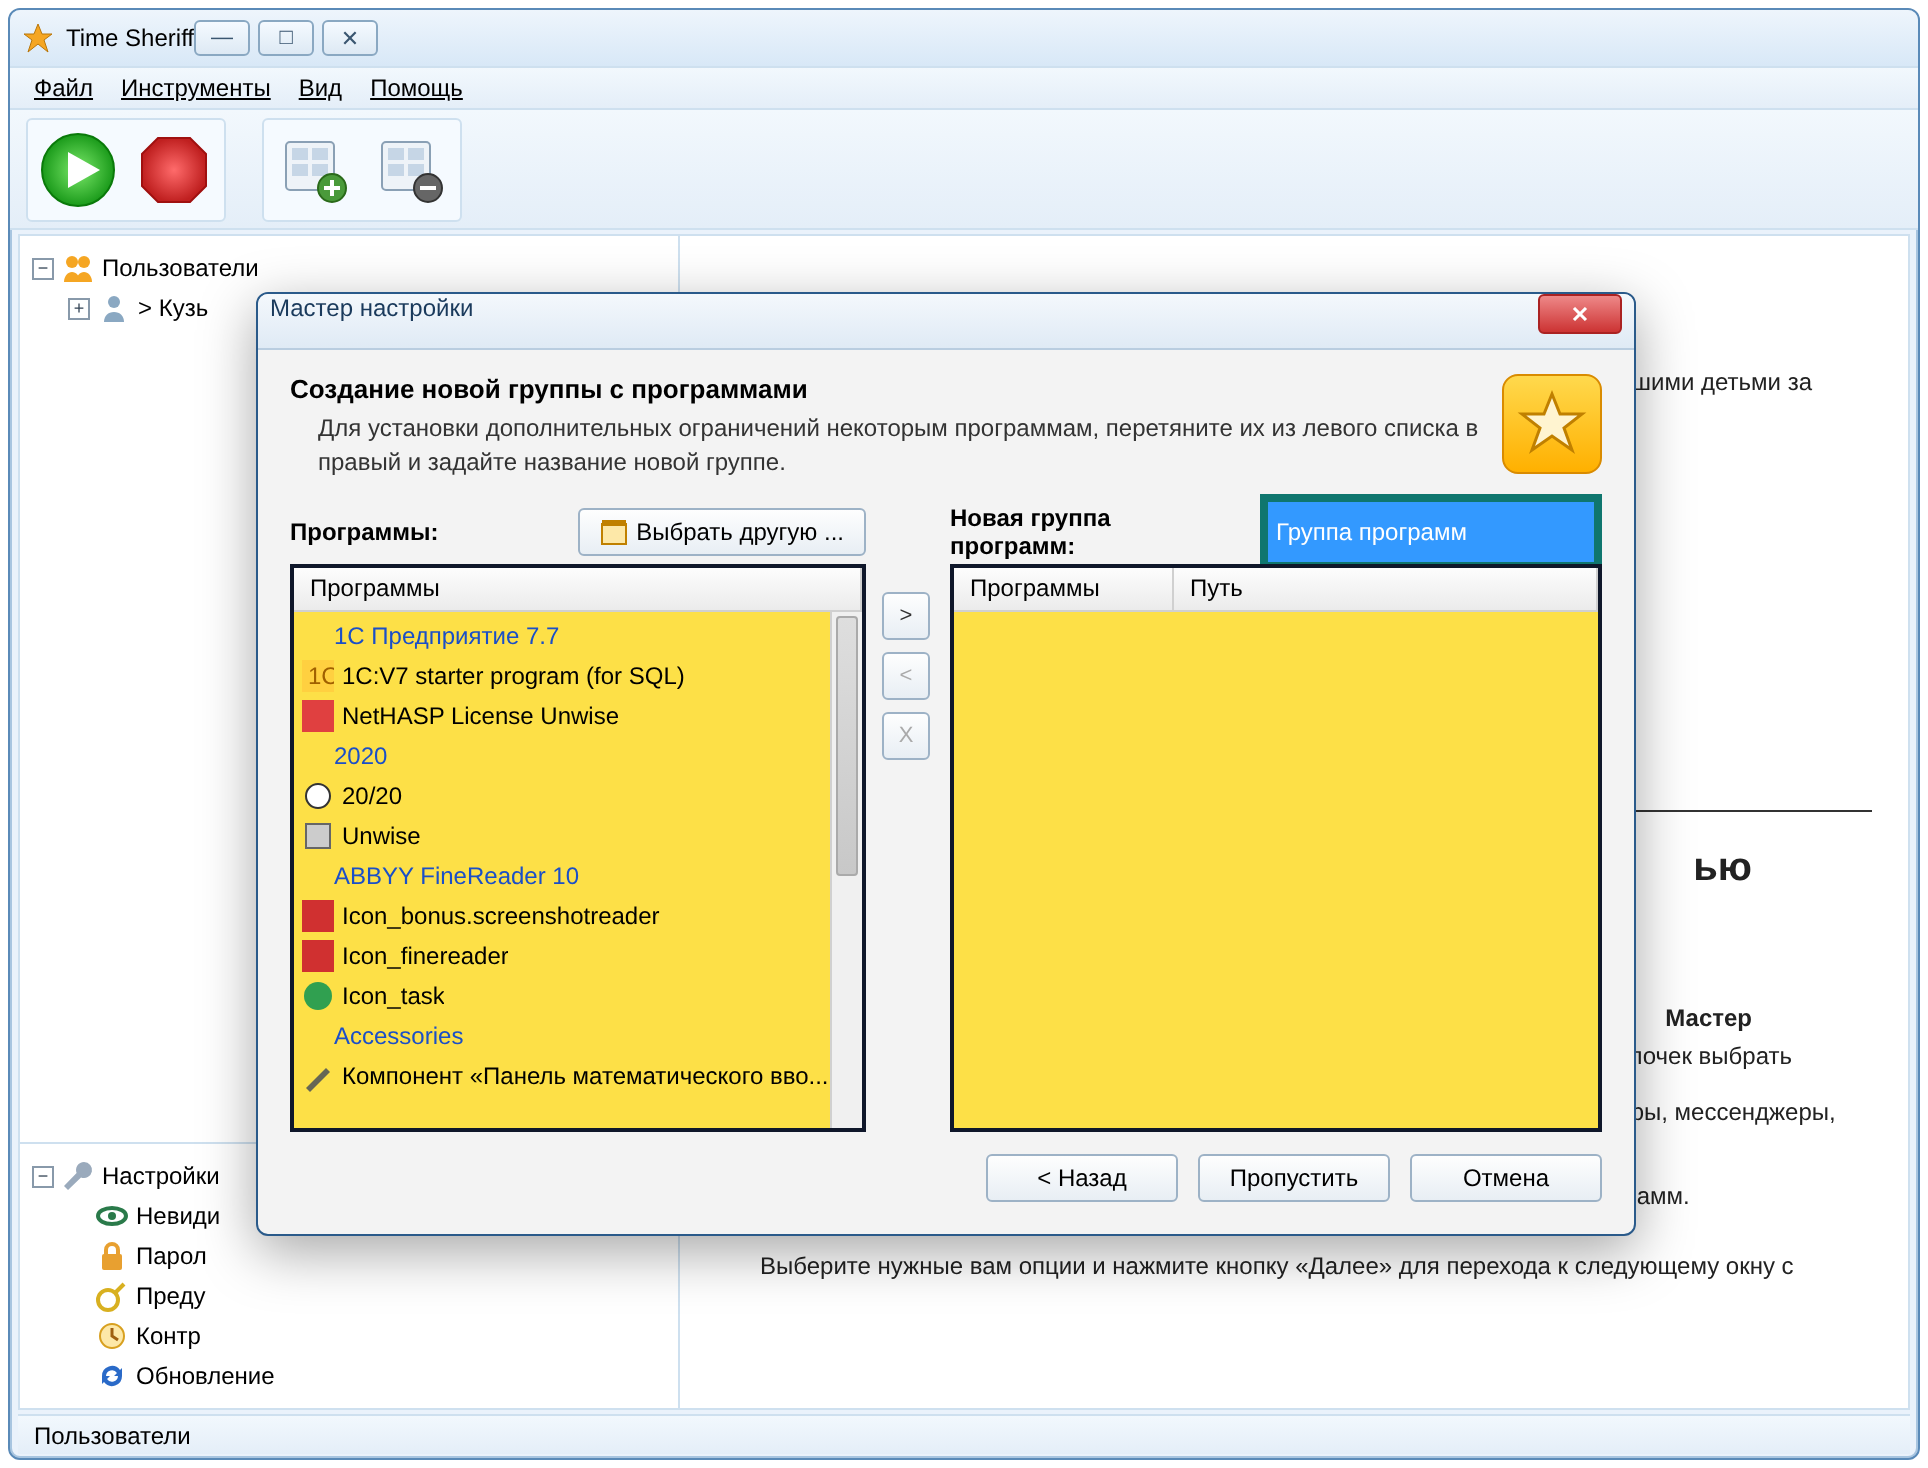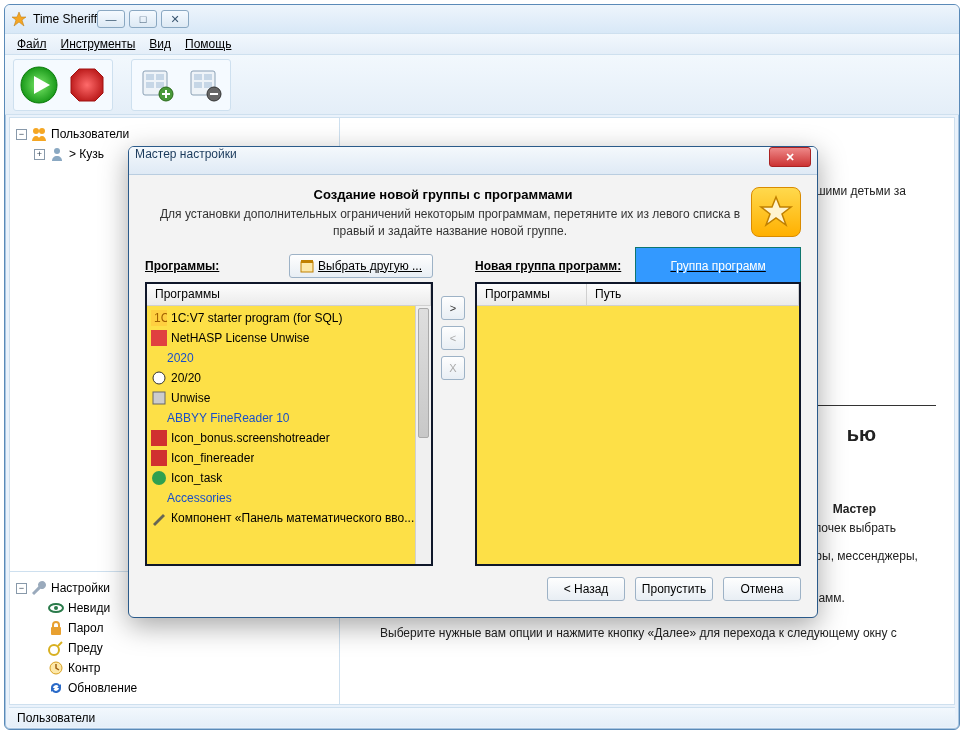--- a/index.html
+++ b/index.html
@@ -39,49 +39,49 @@
 .help-li { margin-left:36px; text-indent:-14px; margin-bottom:4px; }
 
 .statusbar { position:absolute; left:4px; right:4px; bottom:2px; height:20px; background:linear-gradient(#f2f8fd,#e4eef8); border-top:1px solid #cee0ef; display:flex; align-items:center; padding:0 8px; font-size:12px; }
 
 
 .dialog { position:absolute; left:128px; top:146px; width:690px; height:472px; background:#f3f3f3; border:1px solid #2a5a8a; border-radius:6px; box-shadow:0 8px 28px rgba(0,0,0,.35); z-index:100; }
 .dlg-titlebar { height:28px; background:linear-gradient(#f4f8fc,#dfeaf5); display:flex; align-items:flex-start; padding:0 6px; border-radius:5px 5px 0 0; border-bottom:1px solid #b9cde0; }
 .dlg-title { flex:1; color:#1a3a5c; }
 .close-x { width:42px; height:20px; border-radius:3px; background:linear-gradient(#e88,#c33); border:1px solid #a22; display:flex; align-items:center; justify-content:center; color:#fff; font-weight:bold; cursor:pointer; font-size:11px;}
 .dlg-body { position:absolute; top:28px; left:0; right:0; bottom:0; padding:12px 16px 14px; }
-.dlg-head-row { display:flex; gap:10px;text-align:center; }
+.dlg-head-row { display:flex; gap:10px; }
 .dlg-head-text { flex:1; }
 .dlg-h1 { font-weight:bold; font-size:13px; margin-bottom:4px; }
 .dlg-desc { font-size:12px; color:#333; padding-left:14px; line-height:1.4; }
 .dlg-logo { width:50px; height:50px; border-radius:8px; background:linear-gradient(#ffd94d,#ffb000); border:1px solid #d98b00; display:flex; align-items:center; justify-content:center; }
 
 .dlg-main { display:flex; gap:8px; margin-top:14px; height:312px; }
 .col-a { width:288px; display:flex; flex-direction:column; }
 .col-btns { width:26px; display:flex; flex-direction:column; gap:6px; padding-top:42px; }
 .col-b { flex:1; display:flex; flex-direction:column; }
-.lbl-row { display:flex; align-items:center; gap:14px; height:24px; margin-bottom:4px;text-decoration:underline; }
+.lbl-row { display:flex; align-items:center; gap:14px; height:24px; margin-bottom:4px; }
 .lbl { font-size:12px; }
 .btn { height:24px; padding:0 10px; border:1px solid #9db2c6; border-radius:3px; background:linear-gradient(#fefefe,#e8eef4); cursor:pointer; display:inline-flex; align-items:center; gap:4px; font-size:12px;}
 .sq-btn { width:24px; height:24px; border:1px solid #9db2c6; border-radius:3px; background:linear-gradient(#fefefe,#e8eef4); cursor:pointer; display:flex; align-items:center; justify-content:center; font-size:11px; color:#333;}
 .sq-btn.disabled { color:#aaa; cursor:default; }
-.txt-input { height:38px; border:1px solid #0f766e; padding:0 4px; font-size:12px; background:#fff; flex:1;text-align:center; }
+.txt-input { height:38px; border:4px solid #0f766e; padding:0 4px; font-size:12px; background:#fff; flex:1; }
 .txt-input.sel { background:#3399ff; color:#fff; }
 
 .listbox { flex:1; border:2px solid #0f172a; background:#fde047; overflow:hidden; display:flex; flex-direction:column; }
 .list-hdr { height:22px; background:linear-gradient(#fdfdfd,#ebebeb); border-bottom:1px solid #d0d0d0; display:flex; }
 .list-hdr-cell { padding:3px 8px; border-right:1px solid #d0d0d0; font-size:12px; }
 .list-body { flex:1; overflow-y:auto; overflow-x:hidden; padding:2px 0; }
 .grp-hdr { color:#1a4fc8; padding:3px 20px; font-size:12px; }
 .list-row { display:flex; align-items:center; gap:4px; padding:2px 4px; cursor:pointer; }
 .li-icon { width:16px; height:16px; flex-shrink:0; }
 .li-txt { font-size:12px; white-space:nowrap; overflow:hidden; text-overflow:ellipsis; }
 
 .dlg-footer { position:absolute; left:16px; right:16px; bottom:12px; height:28px; display:flex; justify-content:flex-end; gap:10px; }
-.dlg-footer .btn { width:78px; justify-content:center;text-align:right; }
+.dlg-footer .btn { width:96px; justify-content:center;text-align:right; }
 
 .scrollbar-track { position:absolute; right:0; top:22px; bottom:0; width:16px; background:#f0f0f0; border-left:1px solid #d0d0d0;}
 .scrollbar-thumb { position:absolute; left:2px; right:2px; top:2px; height:130px; background:linear-gradient(#dedede,#c8c8c8); border:1px solid #aaa; border-radius:2px;}
 .ic-calendar { width:14px; height:14px; }
 </style>
 </head>
 <body>
 
 <div class="main-window">
   <div class="titlebar">
@@ -279,20 +279,21 @@
                 <rect x="1" y="1" width="12" height="3" fill="#c08000"></rect>
               </svg>
             <span>Выбрать другую ...</span>
           </button>
         </div>
         <div class="listbox" style="position:relative;">
           <div class="list-hdr">
             <div class="list-hdr-cell" style="flex:1;">Программы</div>
           </div>
           <div class="list-body">
+            <div class="grp-hdr">1С Предприятие 7.7</div>
             <div class="list-row">
                 <svg class="li-icon" viewBox="0 0 16 16">
                   <rect width="16" height="16" fill="#ffd040"></rect>
                   <text x="3" y="12" font-size="10" fill="#a06000">1C</text>
                 </svg>
                 <span class="li-txt">1C:V7 starter program (for SQL)</span>
               </div>
             <div class="list-row">
                 <svg class="li-icon" viewBox="0 0 16 16">
                   <rect width="16" height="16" fill="#e04040"></rect>

